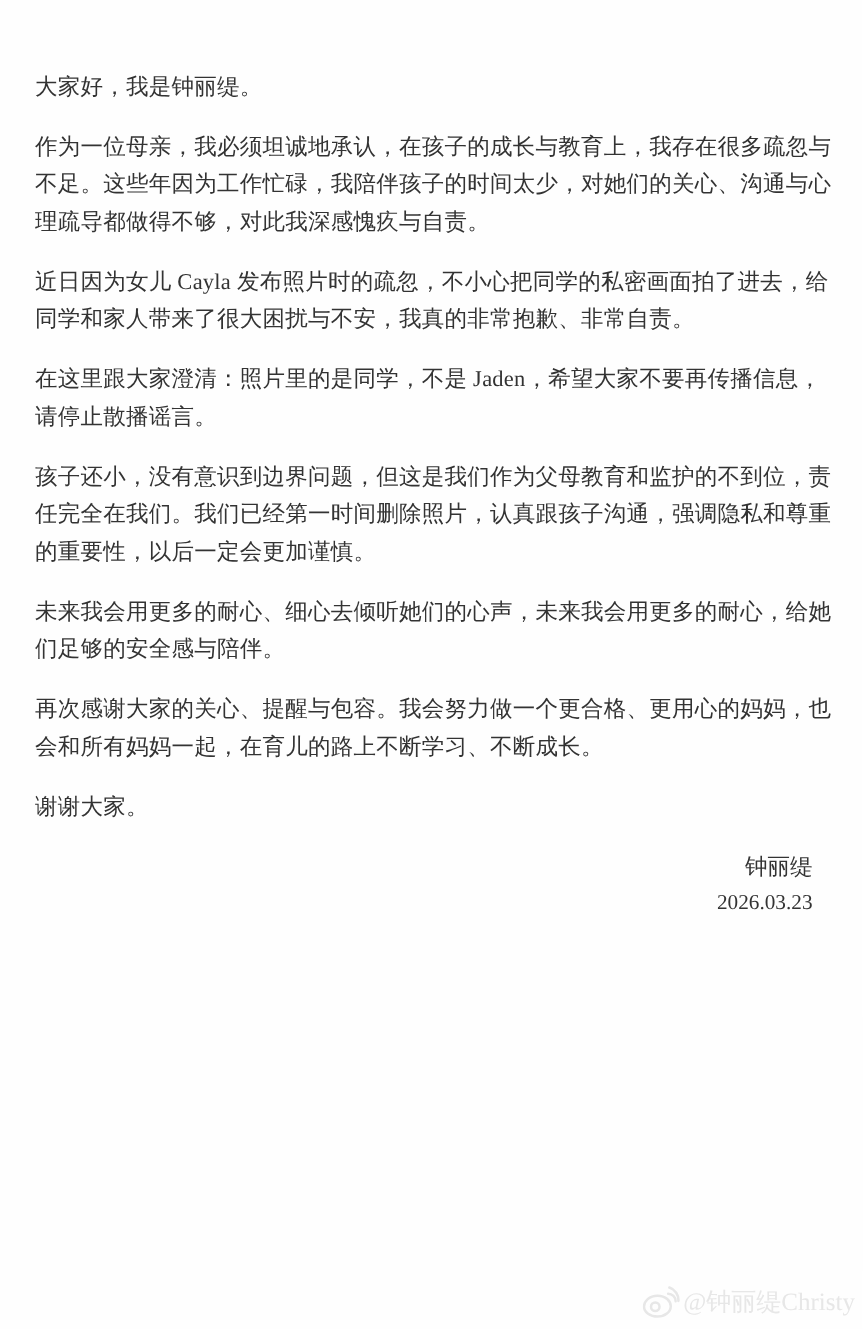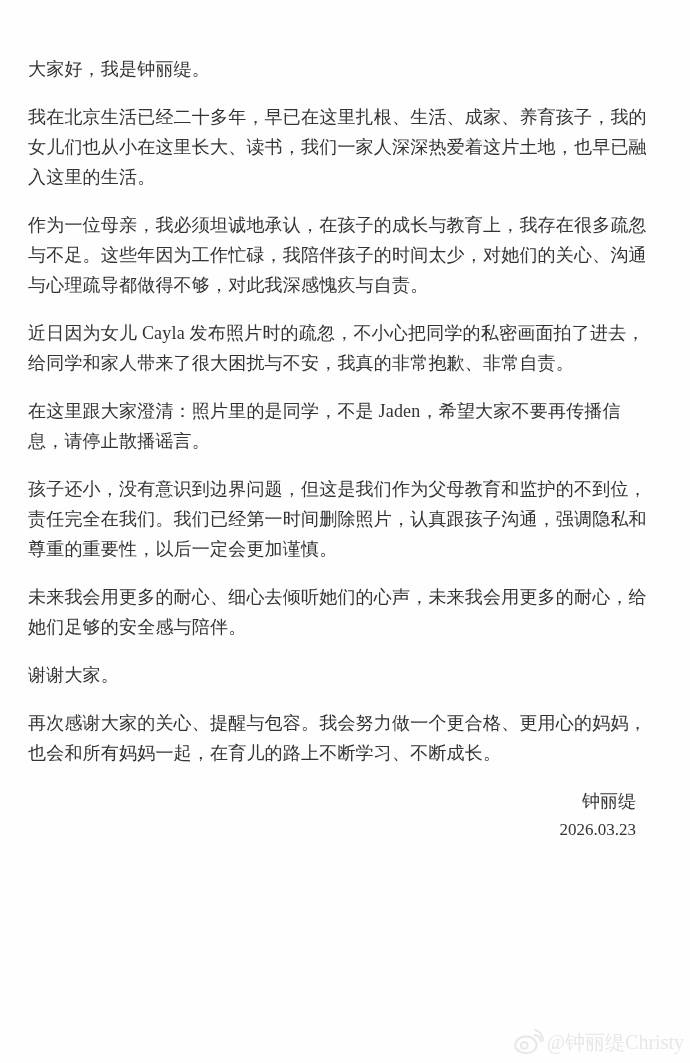--- a/index.html
+++ b/index.html
@@ -6,21 +6,21 @@
     margin: 0;
     padding: 0;
     background: #ffffff;
   }
   .page {
     position: relative;
     width: 690px;
     height: 1063px;
     box-sizing: border-box;
     background: #fefefe;
-    padding: 54px 38px 0 28px;
+    padding: 54px 24px 0 28px;
     overflow: hidden;
     
     font-family: "Liberation Serif", sans-serif;
     color: #333333;
   }
   .letter-body p.para {
     margin: 0 0 18px 0;
     font-size: 18px;
     line-height: 30px;
     letter-spacing: 0.2px;
@@ -58,28 +58,27 @@
     align-items: center;
   }
 </style>
 </head>
 <body>
 
 <div class="page">
 
   <div class="letter-body" id="letter-body">
       <p class="para">大家好，我是钟丽缇。</p>
-      <p class="para">我在北京生活已经二十多年，早已在这里扎根、生活、成家、养育孩子，我的女儿们也从小在这里长大、读书，我们一家人深深热爱着这片土地，也早已融入这里的生活。</p>
       <p class="para">作为一位母亲，我必须坦诚地承认，在孩子的成长与教育上，我存在很多疏忽与不足。这些年因为工作忙碌，我陪伴孩子的时间太少，对她们的关心、沟通与心理疏导都做得不够，对此我深感愧疚与自责。</p>
       <p class="para">近日因为女儿 Cayla 发布照片时的疏忽，不小心把同学的私密画面拍了进去，给同学和家人带来了很大困扰与不安，我真的非常抱歉、非常自责。</p>
       <p class="para">在这里跟大家澄清：照片里的是同学，不是 Jaden，希望大家不要再传播信息，请停止散播谣言。</p>
       <p class="para">孩子还小，没有意识到边界问题，但这是我们作为父母教育和监护的不到位，责任完全在我们。我们已经第一时间删除照片，认真跟孩子沟通，强调隐私和尊重的重要性，以后一定会更加谨慎。</p>
       <p class="para">未来我会用更多的耐心、细心去倾听她们的心声，未来我会用更多的耐心，给她们足够的安全感与陪伴。</p>
+      <p class="para">再次感谢大家的关心、提醒与包容。我会努力做一个更合格、更用心的妈妈，也会和所有妈妈一起，在育儿的路上不断学习、不断成长。</p>
       <p class="para">谢谢大家。</p>
-      <p class="para">再次感谢大家的关心、提醒与包容。我会努力做一个更合格、更用心的妈妈，也会和所有妈妈一起，在育儿的路上不断学习、不断成长。</p>
     </div>
 
   <div class="signature-block">
     <div class="sig-name">钟丽缇</div>
     <div class="sig-date">2026.03.23</div>
   </div>
 
   <div class="watermark">
     <span class="wm-icon">
       <svg width="30" height="27" viewBox="0 0 30 27" aria-hidden="true">

